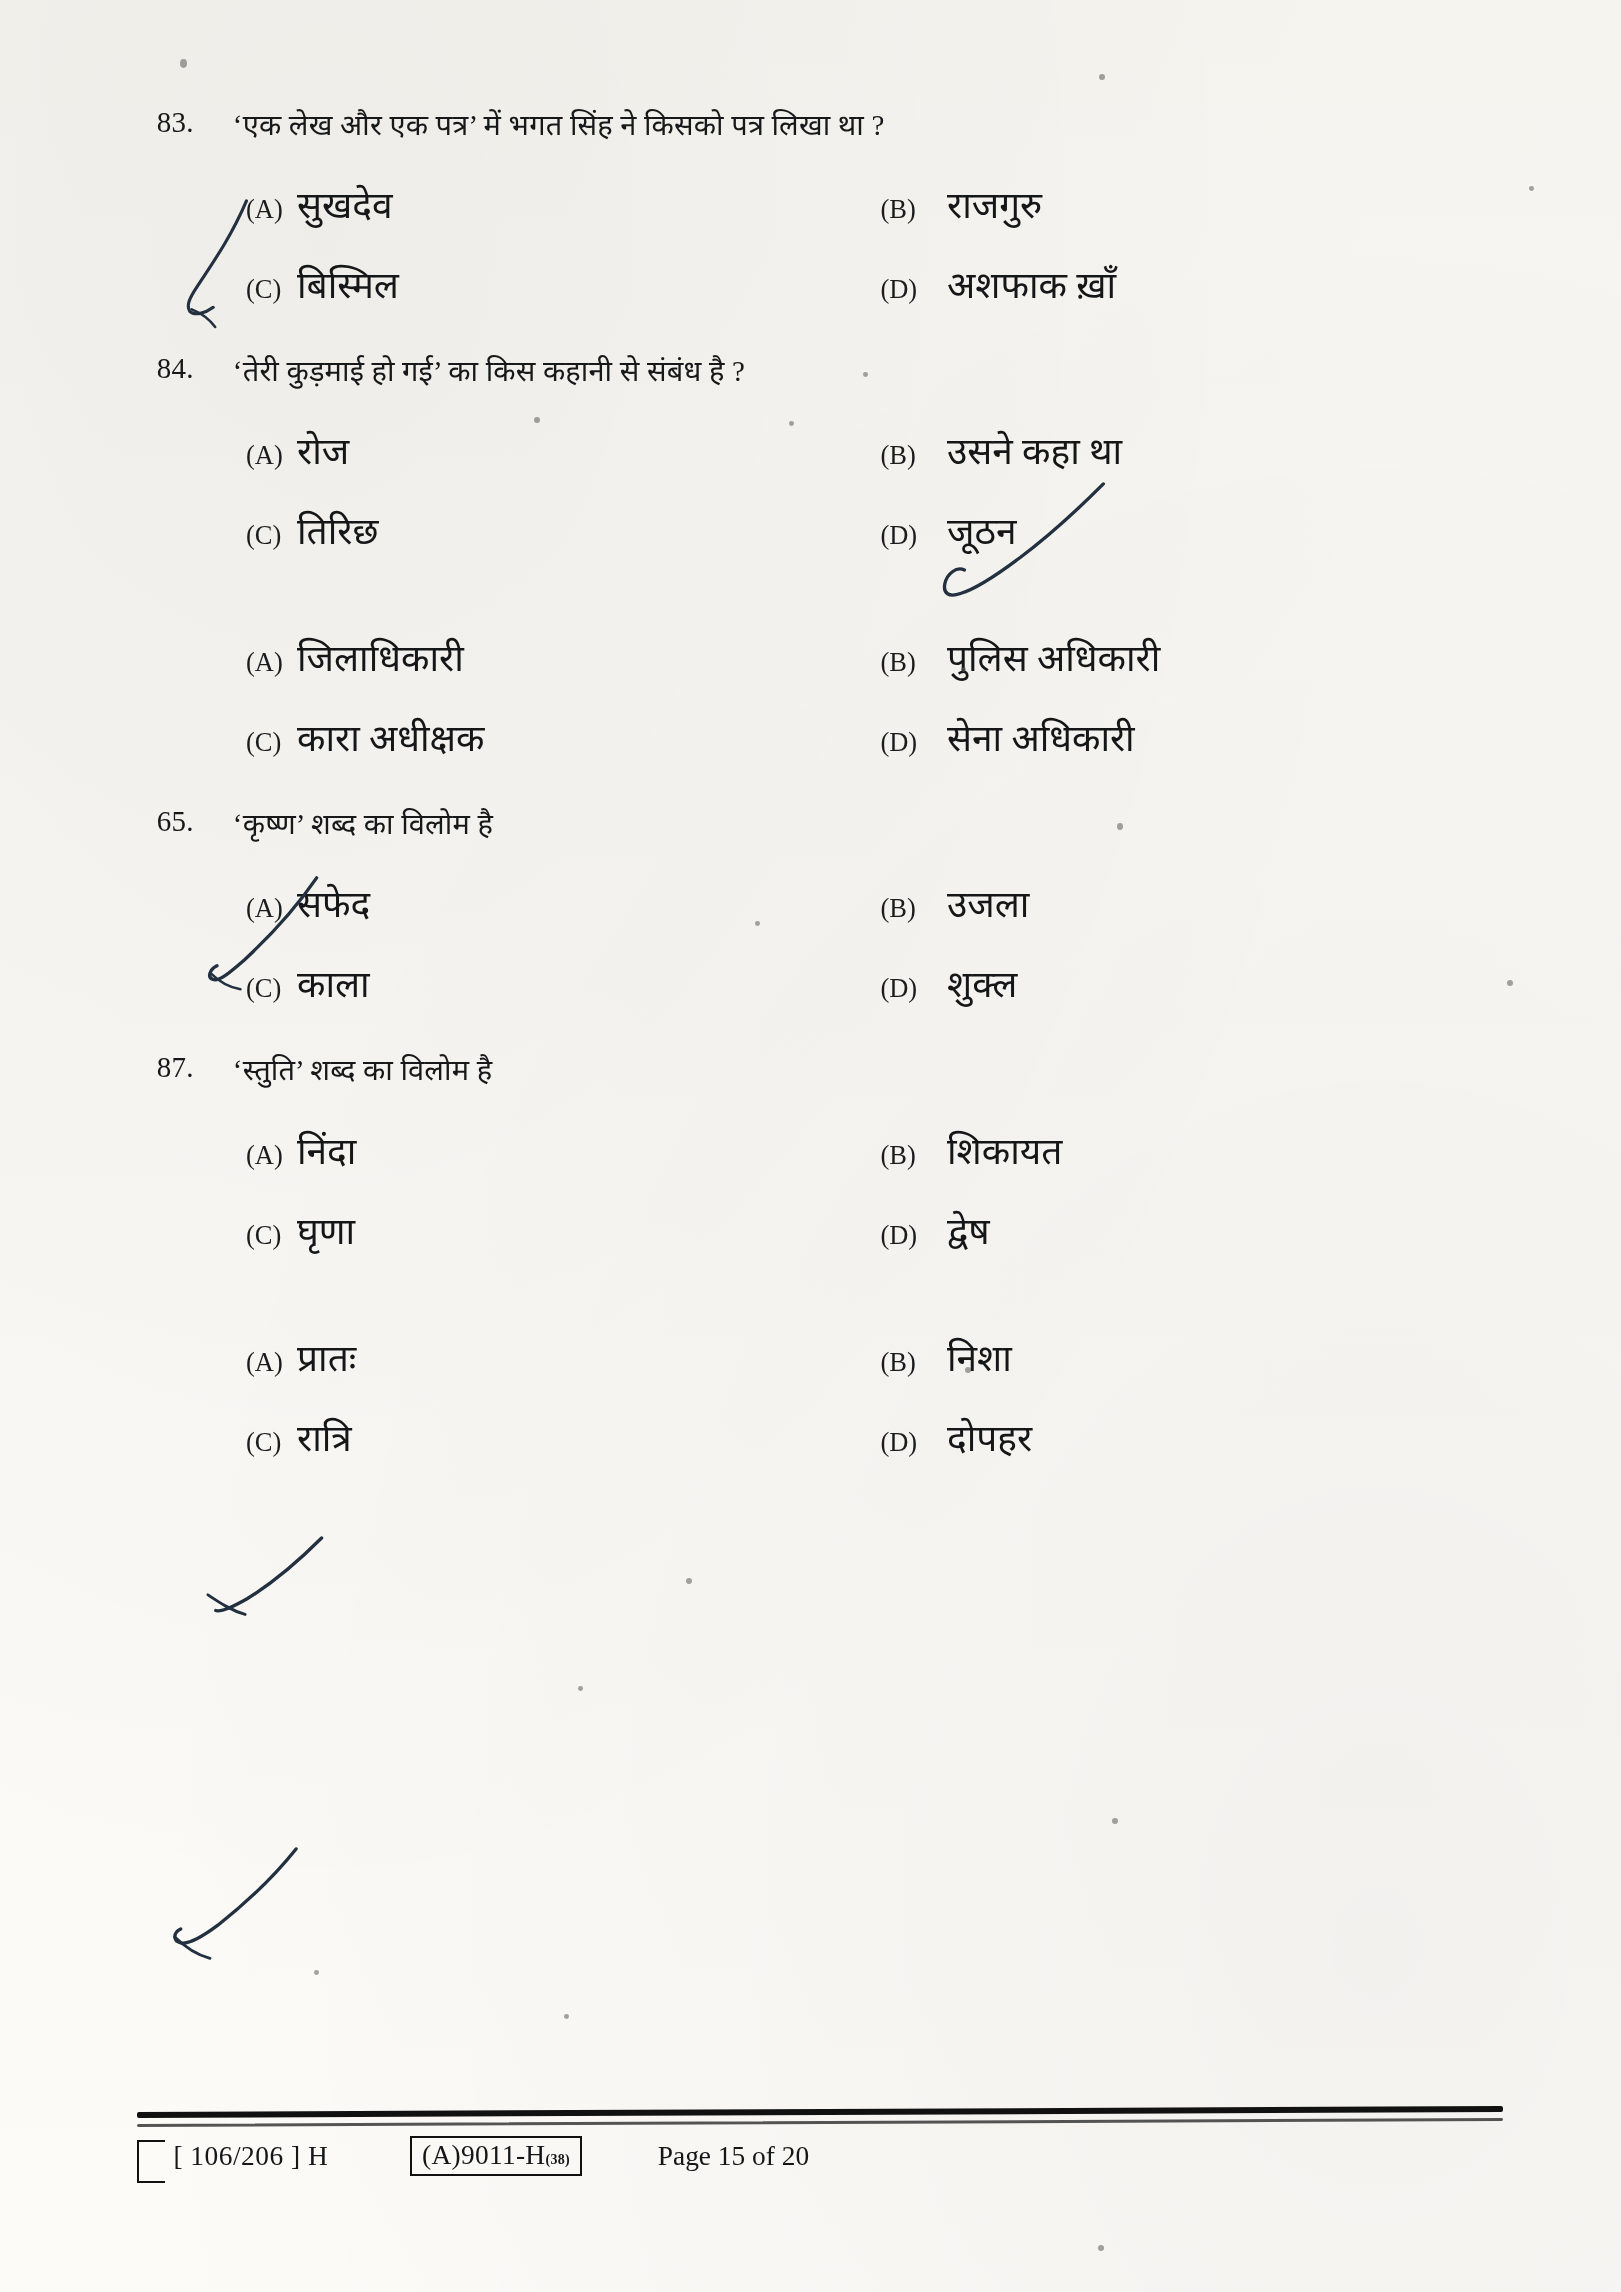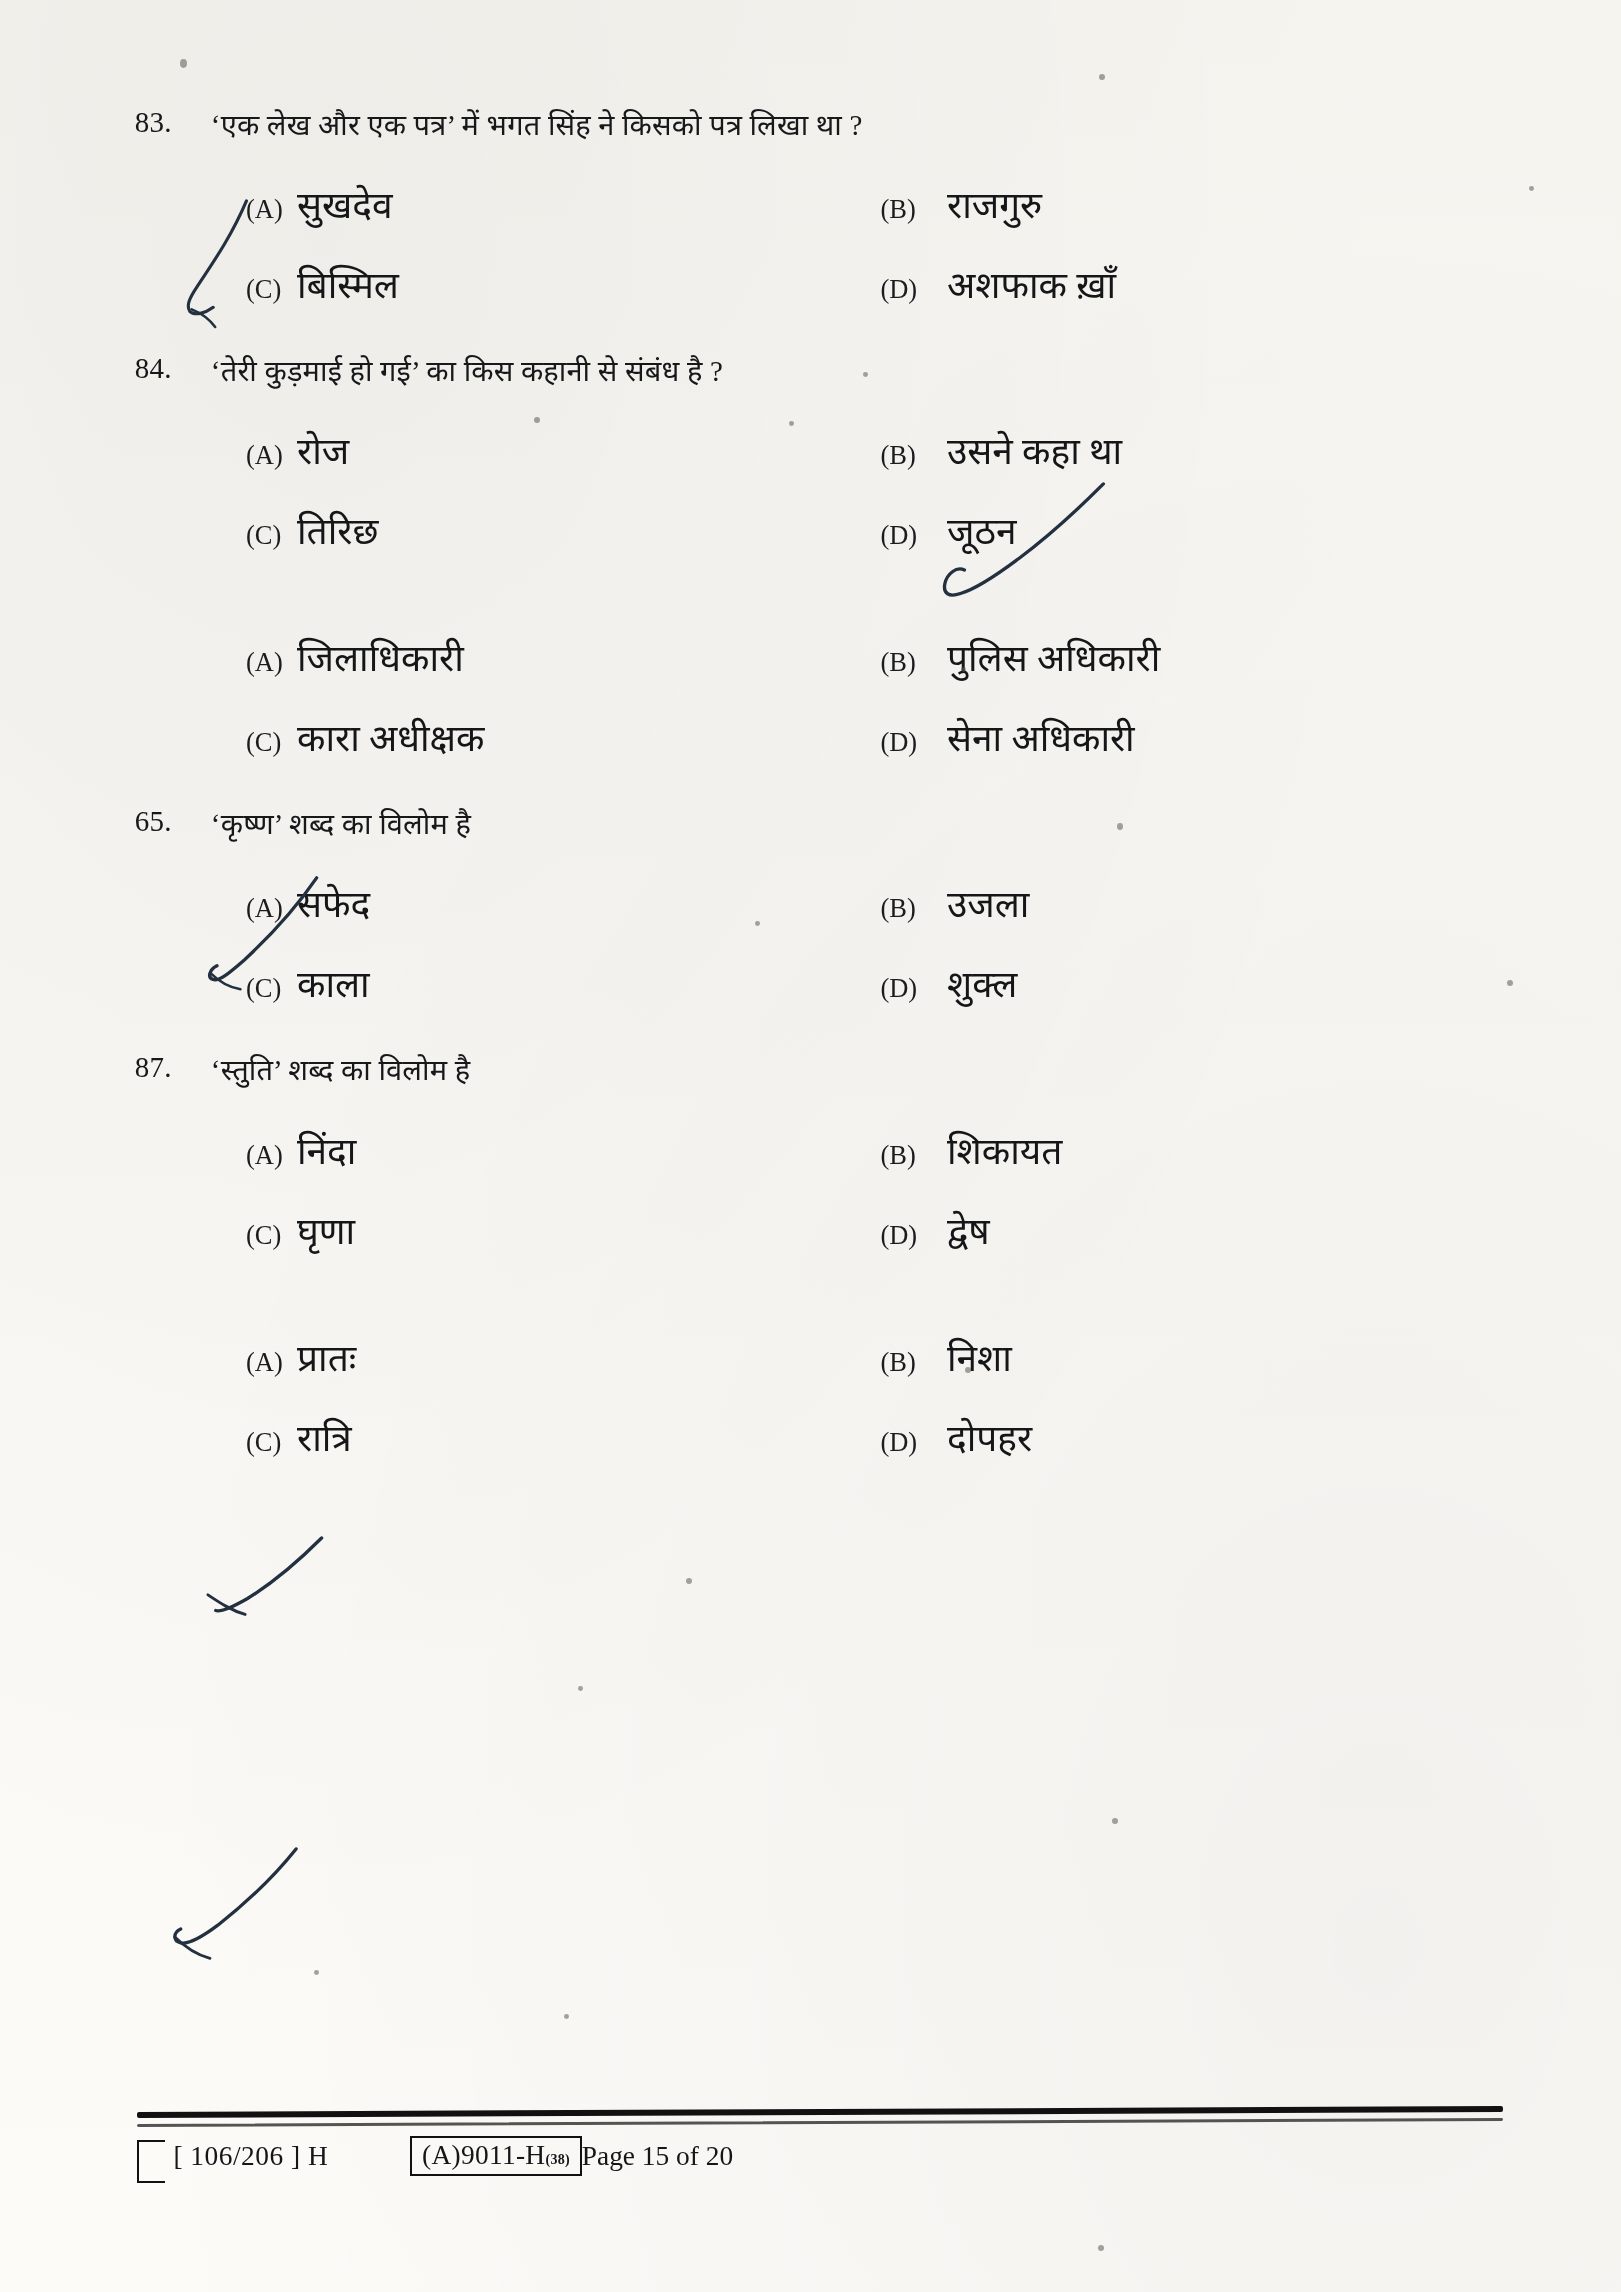--- a/index.html
+++ b/index.html
@@ -45,20 +45,21 @@
     color: #16181a;
     letter-spacing: 0.2px;
   }
   .qnum {
     width: 76px;
     flex: 0 0 76px;
     text-align: left;
     padding-left: 7.8px;
     font-size: 29px;
     font-family: "Liberation Serif", serif;
+    margin-left: 22px;
   }
   .qtext {
     flex: 1;
     font-size: 29px;
     line-height: 1.35;
   }
   .options {
     display: flex;
     flex-wrap: wrap;
     margin-left: 76px;
@@ -150,20 +151,21 @@
     border: 2.9px solid #111;
     padding: 2px 9.8px 3.9px 9.8px;
     font-size: 27.4px;
     letter-spacing: 0.3px;
   }
   .footer-center .sub {
     font-size: 14px;
     font-weight: bold;
   }
   .footer-page {
+    margin-left: 76px;
     font-size: 27.4px;
   }
   .corner-mark {
     position: absolute;
     width: 25.5px;
     height: 39px;
     border-left: 2.9px solid #111;
     border-top: 2.9px solid #111;
     border-bottom: 2.9px solid #111;
   }

